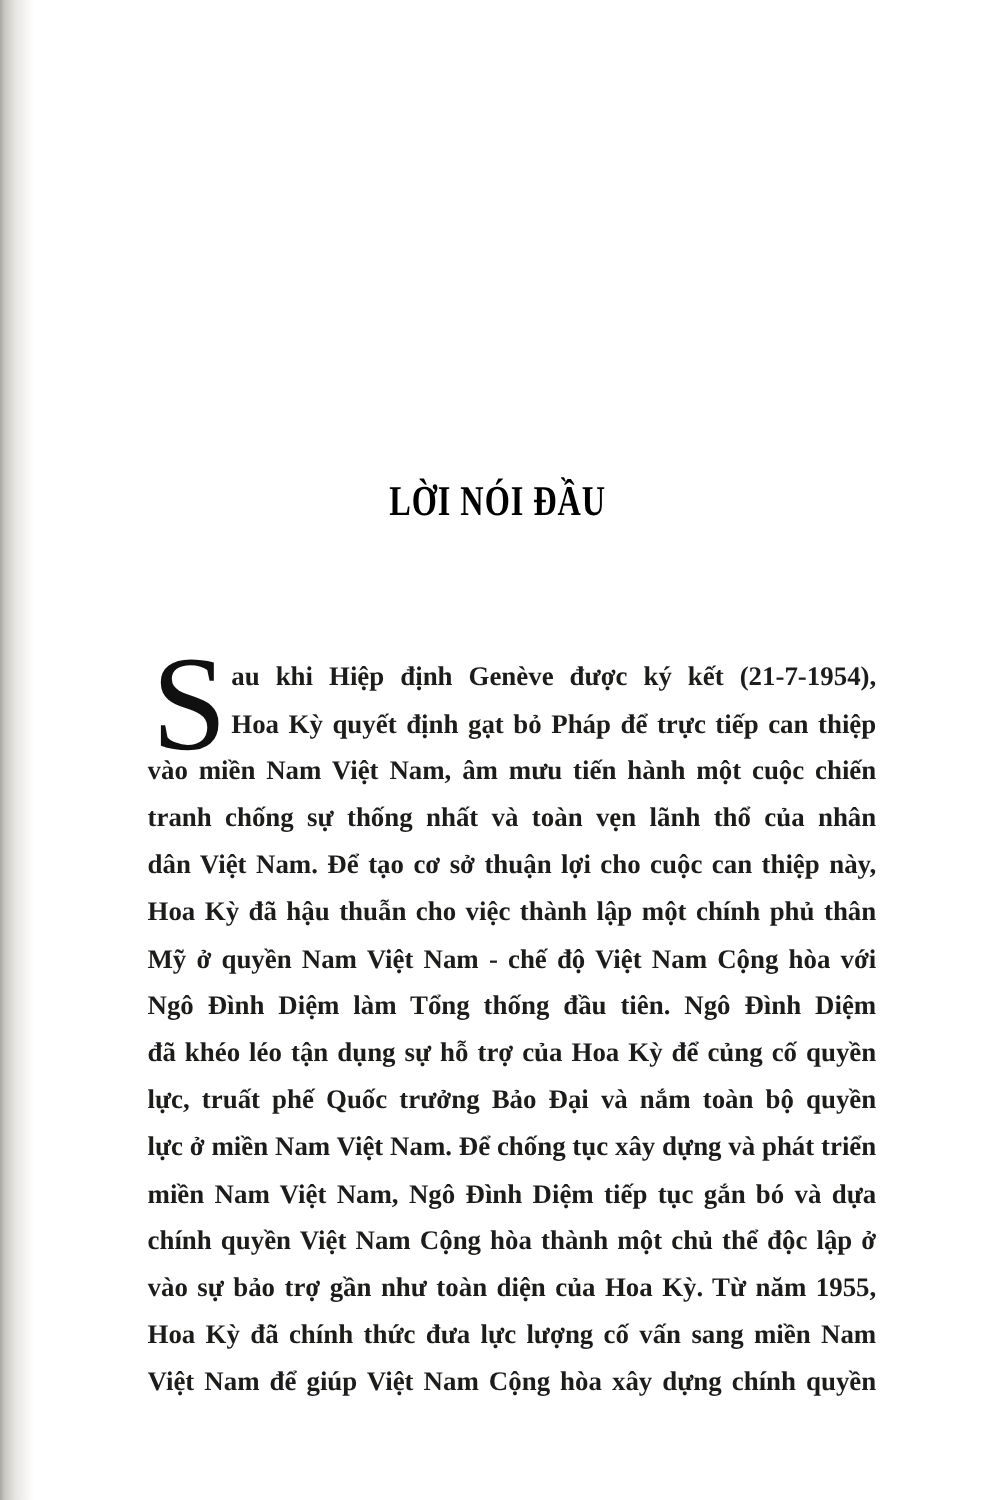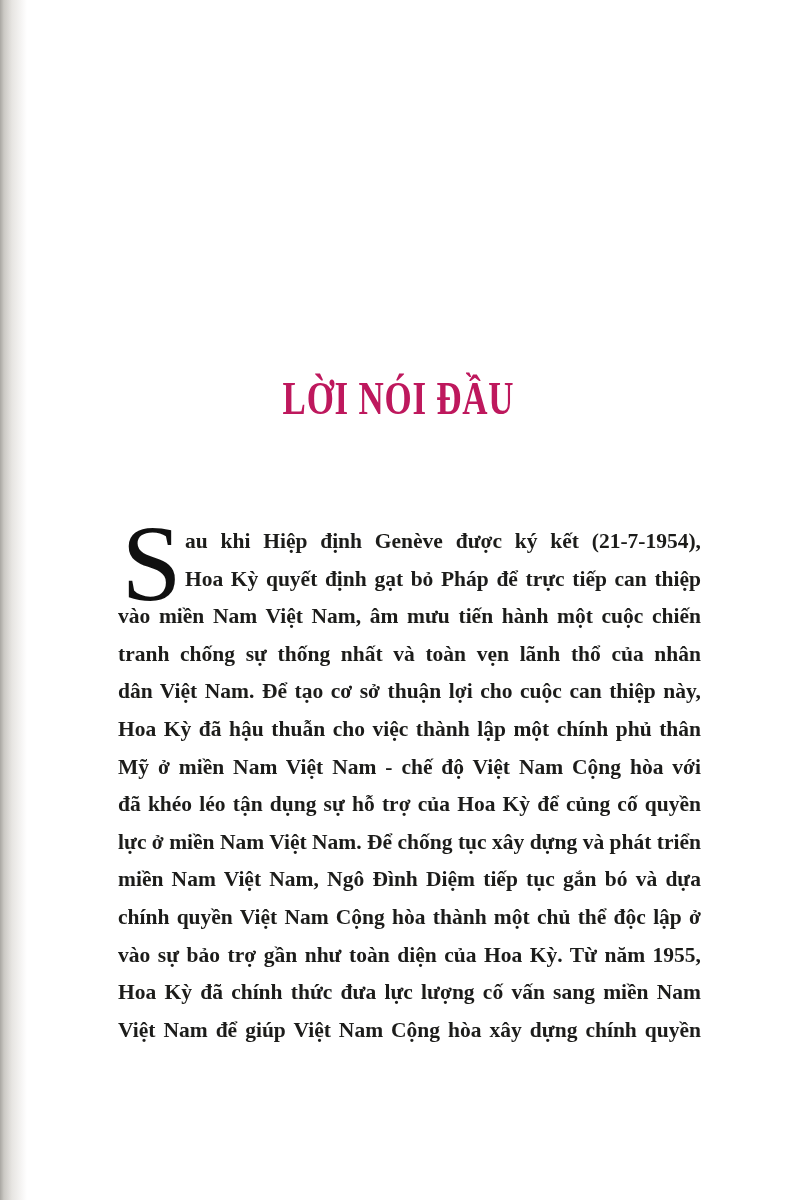--- a/index.html
+++ b/index.html
@@ -23,28 +23,28 @@
     height: 100%;
     background: linear-gradient(to right,
       #a9a7a2 0px,
       #cbc9c4 4px,
       #e7e5e2 12px,
       rgba(255,255,255,0) 27px);
     pointer-events: none;
   }
   .chapter-title {
     position: absolute;
-    top: 339px;
+    top: 350px;
     left: 0;
     width: 100%;
     text-align: center;
     font-weight: bold;
-    font-size: 46px;
+    font-size: 34px;
     line-height: 58px;
-    color: #be185d;
+    color: #000000;
     white-space: nowrap;
   }
   .chapter-title .squeeze {
     display: inline-block;
     transform: scaleX(0.76);
     transform-origin: center;
     letter-spacing: 1px;
   }
   .text-block {
     position: absolute;
@@ -85,22 +85,24 @@
   <h1 class="chapter-title"><span class="squeeze">LỜI NÓI ĐẦU</span></h1>
 
   <div class="text-block">
     <div class="dropcap">S</div>
     <div class="line">au khi Hiệp định Genève được ký kết (21-7-1954),</div>
     <div class="line">Hoa Kỳ quyết định gạt bỏ Pháp để trực tiếp can thiệp</div>
     <div class="line">vào miền Nam Việt Nam, âm mưu tiến hành một cuộc chiến</div>
     <div class="line">tranh chống sự thống nhất và toàn vẹn lãnh thổ của nhân</div>
     <div class="line">dân Việt Nam. Để tạo cơ sở thuận lợi cho cuộc can thiệp này,</div>
     <div class="line">Hoa Kỳ đã hậu thuẫn cho việc thành lập một chính phủ thân</div>
-    <div class="line">Mỹ ở miền Nam Việt Nam - chế độ Việt Nam Cộng hòa với</div>
+    <div class="line">Mỹ ở quyền Nam Việt Nam - chế độ Việt Nam Cộng hòa với</div>
+    <div class="line">Ngô Đình Diệm làm Tổng thống đầu tiên. Ngô Đình Diệm</div>
     <div class="line">đã khéo léo tận dụng sự hỗ trợ của Hoa Kỳ để củng cố quyền</div>
+    <div class="line">lực, truất phế Quốc trưởng Bảo Đại và nắm toàn bộ quyền</div>
     <div class="line">lực ở miền Nam Việt Nam. Để chống tục xây dựng và phát triển</div>
     <div class="line">miền Nam Việt Nam, Ngô Đình Diệm tiếp tục gắn bó và dựa</div>
     <div class="line">chính quyền Việt Nam Cộng hòa thành một chủ thể độc lập ở</div>
     <div class="line">vào sự bảo trợ gần như toàn diện của Hoa Kỳ. Từ năm 1955,</div>
     <div class="line">Hoa Kỳ đã chính thức đưa lực lượng cố vấn sang miền Nam</div>
     <div class="line">Việt Nam để giúp Việt Nam Cộng hòa xây dựng chính quyền</div>
   </div>
 
 </div>
 

